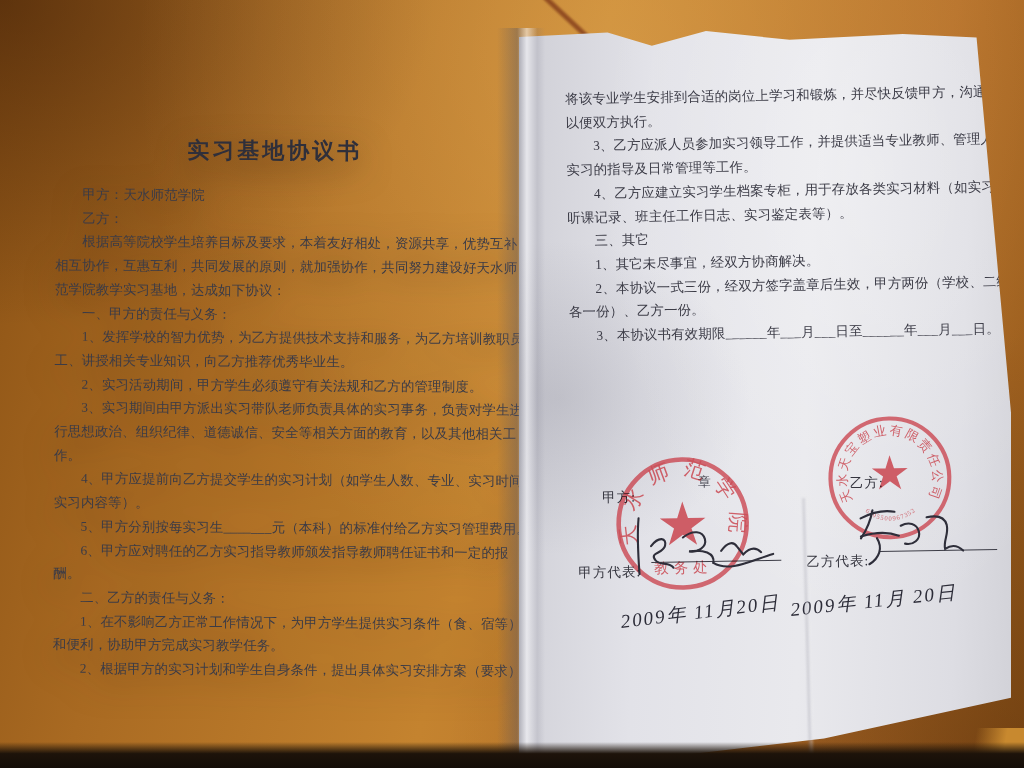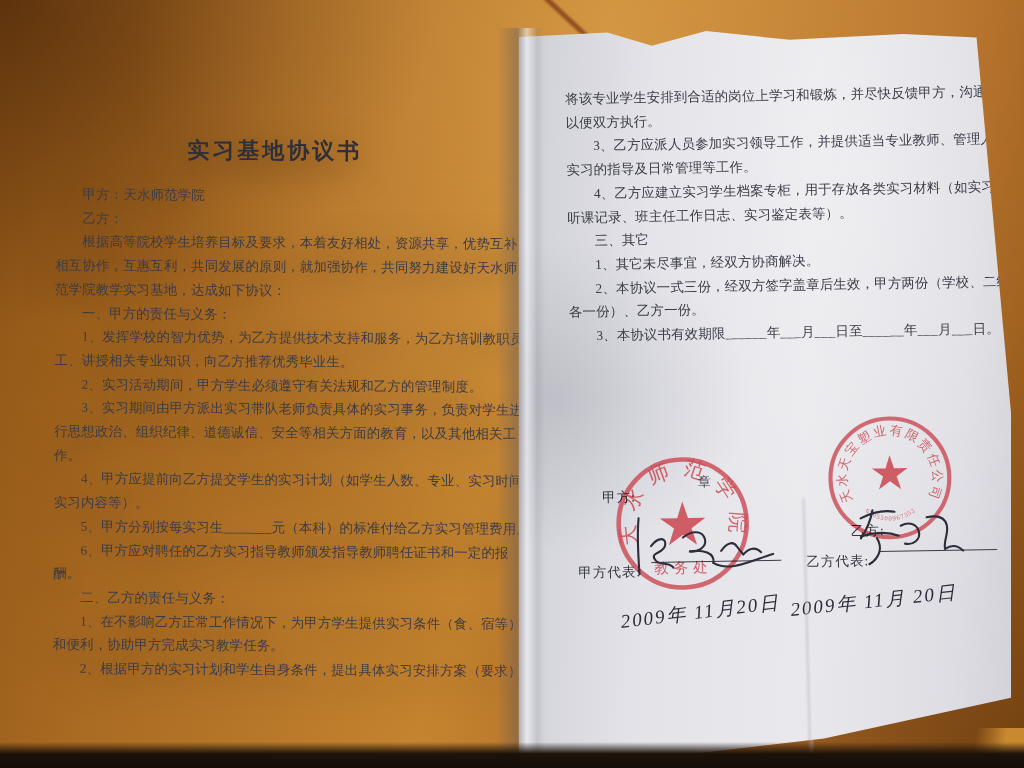--- a/index.html
+++ b/index.html
@@ -126,21 +126,21 @@
         <div class="tline">听课记录、班主任工作日志、实习鉴定表等）。</div>
         <div class="tline indent">三、其它</div>
         <div class="tline indent">1、其它未尽事宜，经双方协商解决。</div>
         <div class="tline indent">2、本协议一式三份，经双方签字盖章后生效，甲方两份（学校、二级学院</div>
         <div class="tline">各一份）、乙方一份。</div>
         <div class="tline indent">3、本协议书有效期限______年___月___日至______年___月___日。</div>
       </div>
 
     <div class="sign-area">
       <div class="sign-label" style="left:76px;top:402px;text-align:center;">甲方:</div>
-      <div class="sign-label" style="left:324px;top:392px;margin-top:48px;">乙方:</div>
+      <div class="sign-label" style="left:324px;top:392px;">乙方:</div>
       <div class="seal-char" style="left:172px;top:388px;">章</div>
 
       <svg class="seal" style="left:86px;top:368px;" width="140" height="140" viewBox="0 0 140 140">
         <defs>
             <path id="arcA" d="M 30.7,97.5 A 48,48 0 1 1 109.3,97.5" fill="none"></path>
           </defs>
         <circle cx="70" cy="70" r="64" fill="none" stroke="#c9404a" stroke-width="4.6" opacity=".85"></circle>
         <text font-size="21" fill="#c9404a" letter-spacing="11" opacity=".9">
           <textPath href="#arcA" startOffset="50%" text-anchor="middle">天水师范学院</textPath>
         </text>

